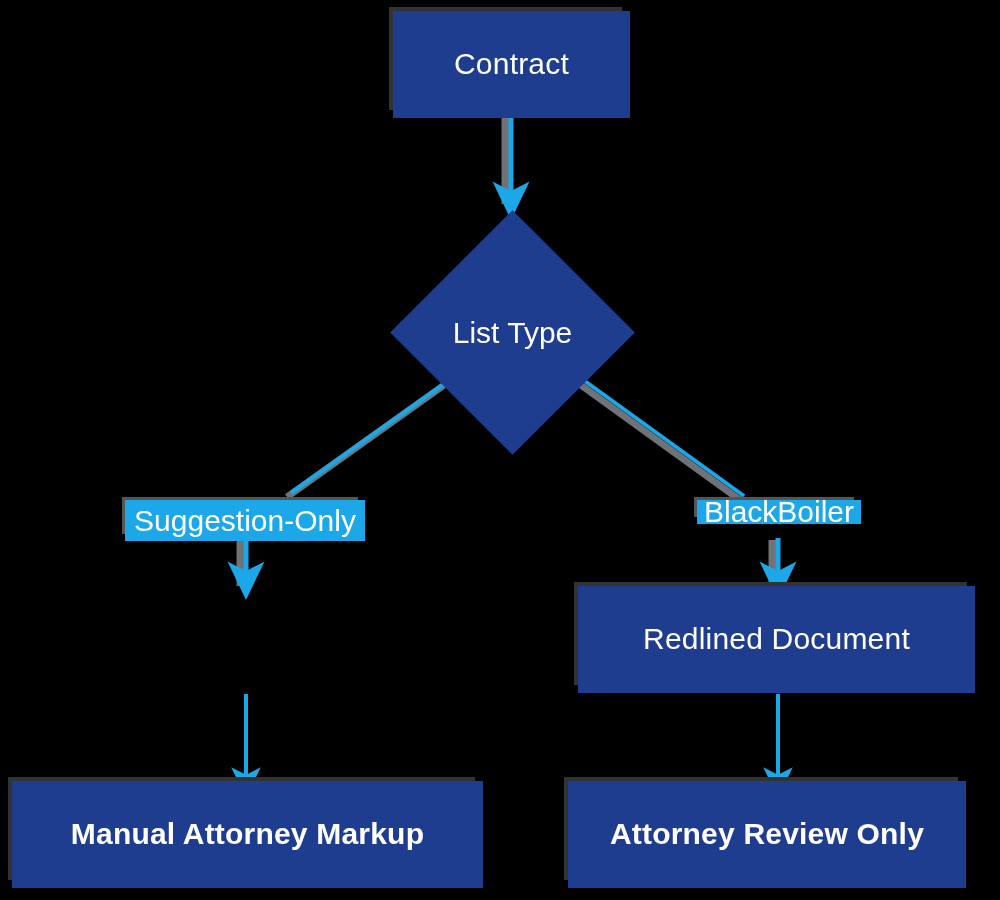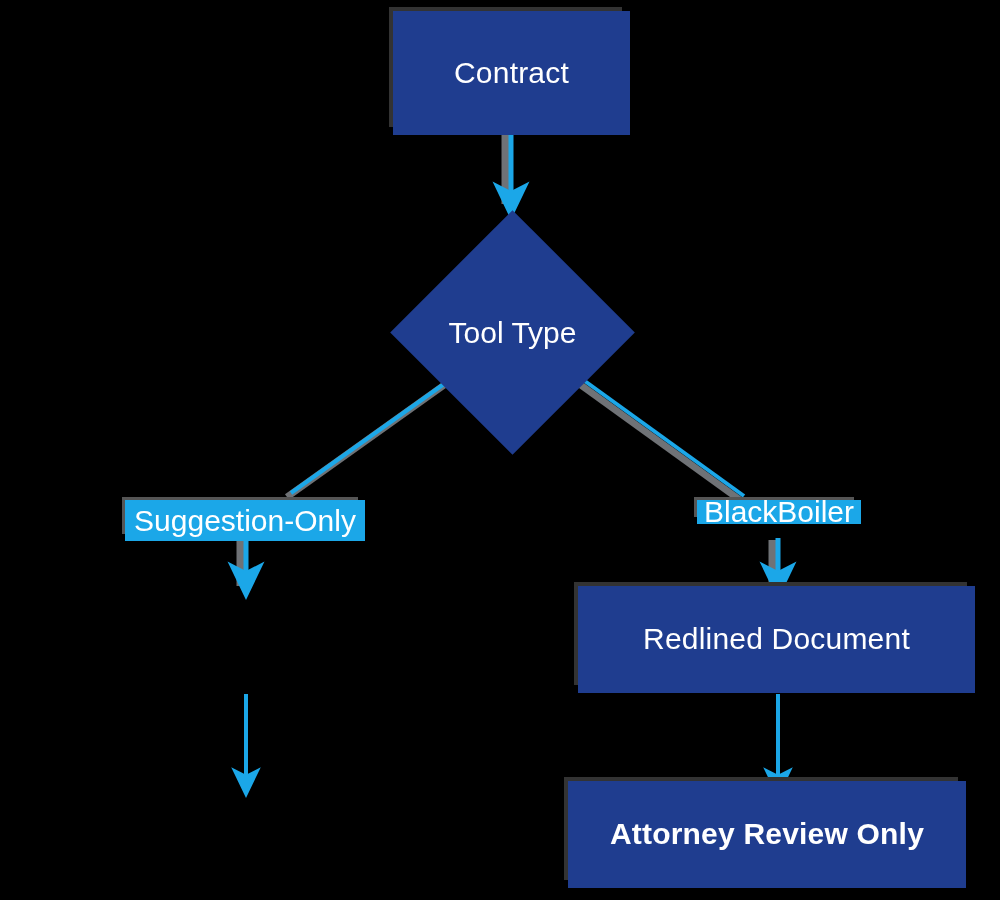--- a/index.html
+++ b/index.html
@@ -128,40 +128,43 @@
 
     <g>
       <line x1="246" y1="694" x2="246" y2="782" stroke="#1ba7e8" stroke-width="4" marker-end="url(#arrowhead)"></line>
     </g>
 
     <g>
       <line x1="778" y1="694" x2="778" y2="782" stroke="#1ba7e8" stroke-width="4" marker-end="url(#arrowhead)"></line>
     </g>
   </svg>
 
-  <div class="node box box-regular" style="left:393px; top:11px; width:237px; height:124px;text-align:right;">
+  <div class="node box box-regular" style="left:393px; top:11px; width:237px; height:107px;text-align:right;">
     <span>Contract</span>
   </div>
 
   <div class="diamond-wrap" style="left:426px; top:246px; width:173px; height:173px;">
     <div class="diamond-shape"></div>
-    <div class="diamond-label">Tool Type</div>
+    <div class="diamond-label">List Type</div>
   </div>
 
   <div class="edge-label" style="left:125px; top:500px; width:240px; height:41px;">
     <span>Suggestion-Only</span>
   </div>
 
   <div class="edge-label" style="left:697px; top:500px; width:164px; height:24px;">
     <span>BlackBoiler</span>
   </div>
 
 
   <div class="node box box-regular" style="left:578px; top:586px; width:397px; height:107px;">
     <span>Redlined Document</span>
   </div>
 
+  <div class="node box box-bold" style="left:12px; top:781px; width:471px; height:107px;">
+    <span>Manual Attorney Markup</span>
+  </div>
 
   <div class="node box box-bold" style="left:568px; top:781px; width:398px; height:107px;">
     <span>Attorney Review Only</span>
   </div>
 
 </div>
 
 </body></html>

